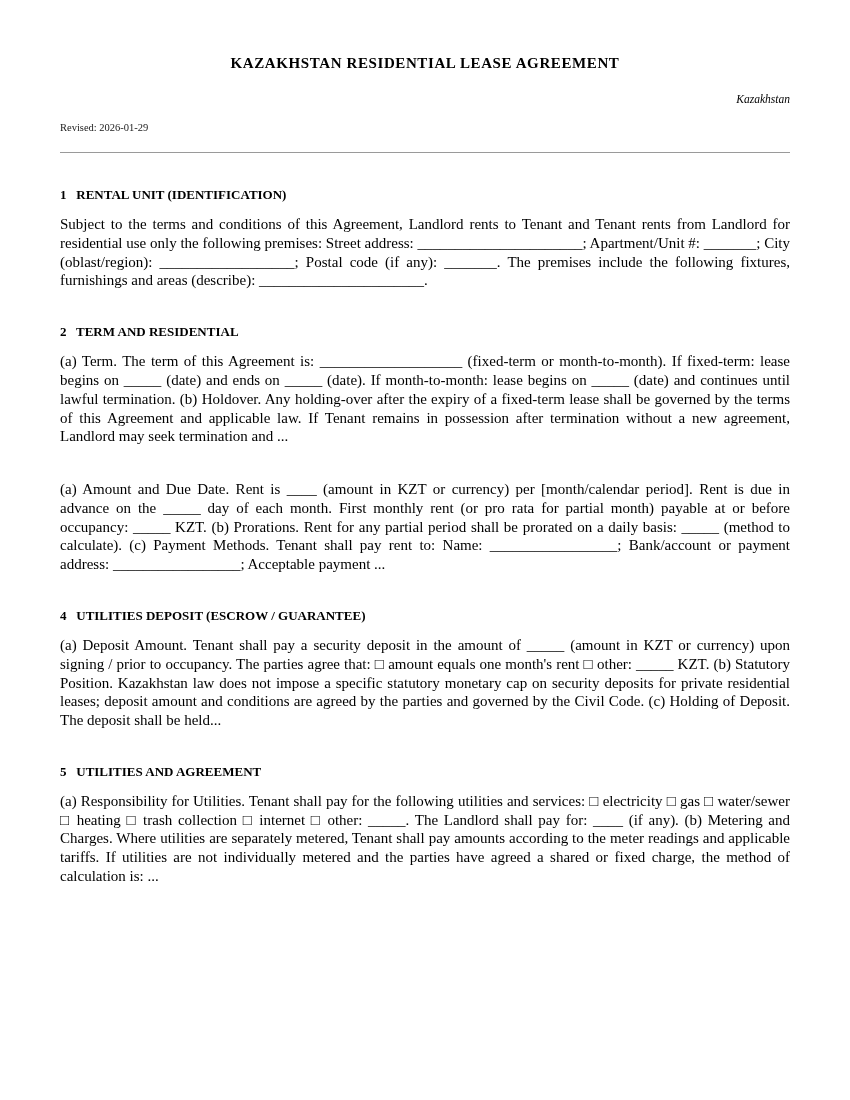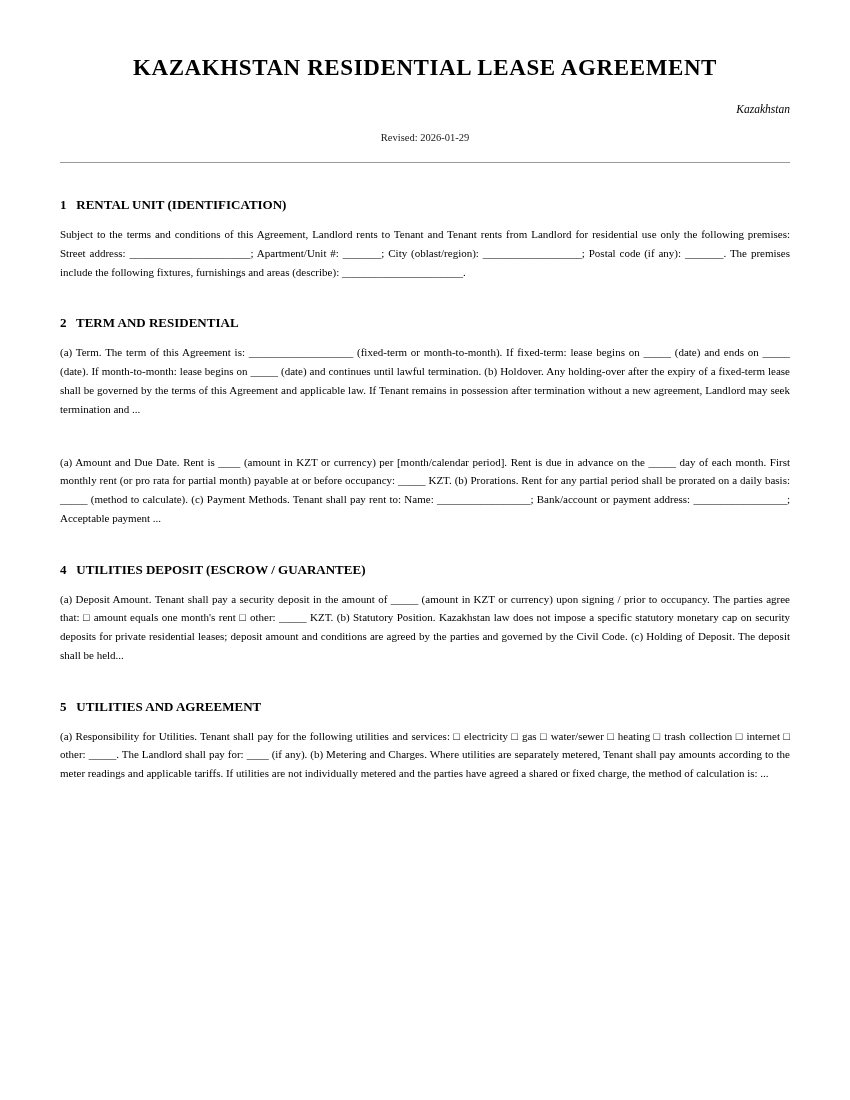--- a/index.html
+++ b/index.html
@@ -18,35 +18,35 @@
     width: 850px;
     height: 1100px;
     box-sizing: border-box;
     padding: 48px 60px 60px 60px;
     position: relative;
   }
 
   
   .doc-title {
     text-align: center;
-    font-size: 23px;
+    font-size: 15px;
     font-weight: bold;
     letter-spacing: 0.6px;
     line-height: 1.25;
     margin: 6px 0 0 0;
   }
   .doc-jurisdiction {
     text-align: right;
     font-style: italic;
     font-size: 11.5px;
     margin: 20px 0 0 0;
     line-height: 1.2;
   }
   .doc-revised {
-    text-align: center;
+    text-align: left;
     font-size: 10.5px;
     margin: 15px 0 0 0;
     line-height: 1.2;
     color: #1a1a1a;
   }
   .header-rule {
     border: none;
     border-top: 1px solid #9a9a9a;
     margin: 18px 0 0 0;
     height: 0;
@@ -63,21 +63,21 @@
     margin: 0 0 0 0;
     white-space: pre;
   }
   .section-num {
     display: inline;
   }
   .section-title {
     display: inline;
   }
   .section-body {
-    font-size: 11px;
+    font-size: 15px;
     line-height: 18.8px;
     text-align: justify;
     text-justify: inter-word;
     margin: 11px 0 0 0;
     hyphens: none;
   }
 </style>
 </head>
 <body>
 

